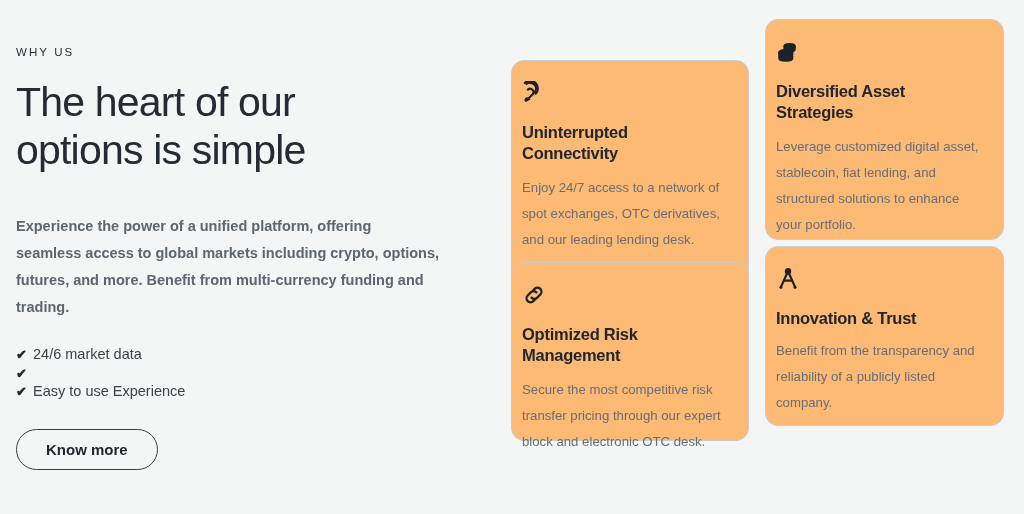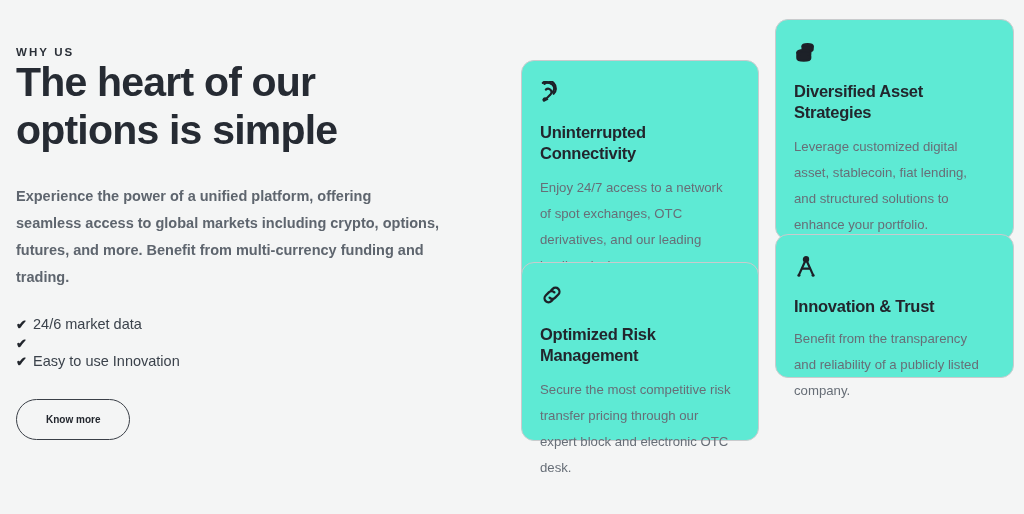--- a/index.html
+++ b/index.html
@@ -26,34 +26,35 @@
   
   .left-col {
     position: absolute;
     left: 16px;
     top: 46px;
     width: 440px;
   }
 
   .eyebrow {
     font-size: 11.5px;
-    font-weight: 700;
+    font-weight: 400;
     letter-spacing: 2.1px;
     color: #2b3038;
     text-transform: uppercase;
+    margin-bottom: 20px;
   }
 
   .headline {
     font-size: 41px;
     line-height: 1.18;
-    font-weight: 700;
+    font-weight: 400;
     letter-spacing: -0.8px;
     color: #262b33;
     max-width: 360px;
-    margin-bottom: 28px;
+    margin-bottom: 38px;
   }
 
   .headline .line { display: block; }
 
   .lede {
     font-size: 14.5px;
     line-height: 1.86;
     color: #5e656e;
     max-width: 424px;
     margin-bottom: 22px;
@@ -86,33 +87,32 @@
     display: inline-flex;
     align-items: center;
     justify-content: center;
     height: 41px;
     padding: 0 29px;
     border: 1.3px solid #3a3f47;
     border-radius: 28px;
     background: transparent;
     color: #22262d;
     font-family: "Liberation Sans", sans-serif;
-    font-size: 10px;
+    font-size: 15px;
     font-weight: 700;
     cursor: pointer;
   }
 
   
   .card {
     position: absolute;
-    background: #5eead4;
+    background: #fdba74;
     border: 1px solid #c9cbcd;
     border-radius: 13px;
-    padding: 20px 22px 18px 18px;
-    margin-left: 10px;
+    padding: 20px 22px 18px 10px;
   }
 
   .card-icon {
     display: block;
     width: 24px;
     height: 24px;
     color: #1d2128;
     margin-bottom: 17px;
   }
 
@@ -130,21 +130,21 @@
   .card-body {
     font-size: 13.2px;
     line-height: 1.97;
     color: #676e77;
   }
 
   
   #card-connectivity { left: 511px; top: 60px;  width: 238px; height: 239px; }
   #card-risk         { left: 511px; top: 262px; width: 238px; height: 179px; }
   #card-assets       { left: 765px; top: 19px;  width: 239px; height: 221px; }
-  #card-innovation   { left: 765px; top: 234px; width: 239px; height: 144px; }
+  #card-innovation   { left: 765px; top: 246px; width: 239px; height: 180px; }
 
   #card-innovation .card-title { margin-bottom: 9px; }
 </style>
 </head>
 <body>
 
 <div class="page">
 
   <div class="left-col">
 
@@ -160,21 +160,21 @@
     <ul class="feature-list">
       <li class="feature-item">
         <span class="check">✔</span>
         <span>24/6 market data</span>
       </li>
       <li class="feature-item">
         <span class="check">✔</span>
       </li>
       <li class="feature-item">
         <span class="check">✔</span>
-        <span>Easy to use Innovation</span>
+        <span>Easy to use Experience</span>
       </li>
     </ul>
 
     <button class="know-more">Know more</button>
   </div>
 
   <div class="card" id="card-connectivity">
     <span class="card-icon">
       <svg viewBox="0 0 24 24" fill="none" stroke="currentColor" stroke-width="2.1" stroke-linecap="round" stroke-linejoin="round">
         <path d="M4.5 19.5 L10.2 13.8"></path>

